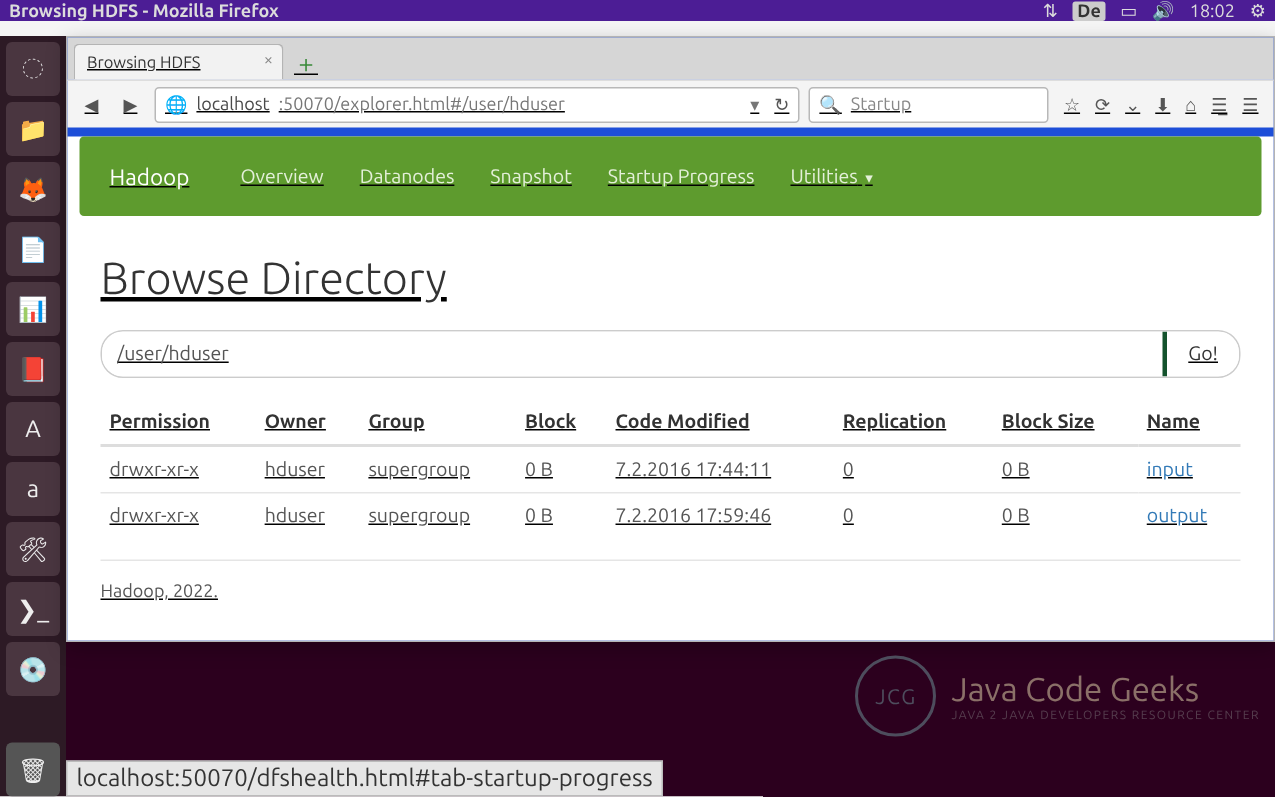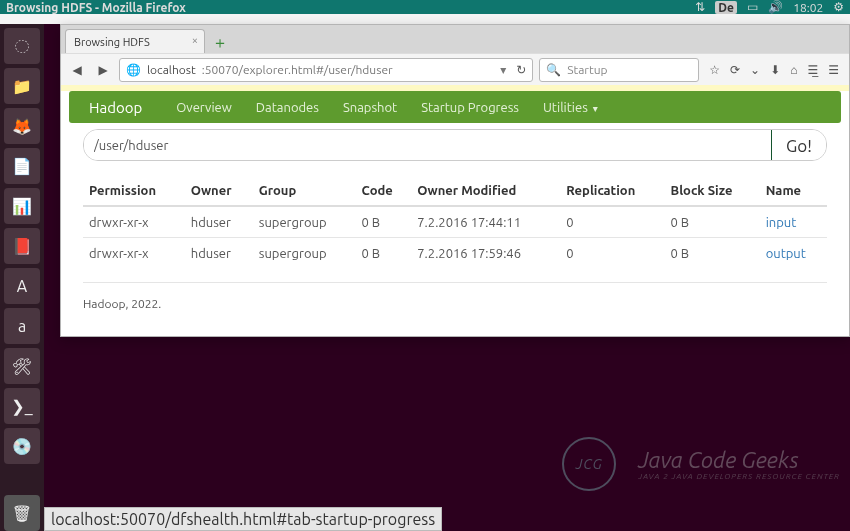--- a/index.html
+++ b/index.html
@@ -1,19 +1,19 @@
 <!DOCTYPE html>
 <html><head>
 <meta charset="utf-8">
 <style>
 * { margin: 0; padding: 0; box-sizing: border-box; font-family: Ubuntu, "Segoe UI", Arial, sans-serif; }
 body { width: 850px; height: 531px; background: #f5f5f5; overflow: hidden; position: relative; }
 
 
-.top-panel { height: 14px; background: #0f766e; color: #dcdcdc; display: flex; align-items: center; font-size: 12px; padding: 0 6px; }
+.top-panel { height: 14px; background: #4c1d95; color: #dcdcdc; display: flex; align-items: center; font-size: 12px; padding: 0 6px; }
 .top-panel .title { flex: 1; font-weight: bold; }
 .top-panel .indicators { display: flex; gap: 10px; align-items: center; }
 .top-panel .ind { font-size: 12px; display: inline-flex; align-items: center; }
 .kbd-indicator { background:#ccc; color:#333; font-size:10px; padding:0 3px; border-radius:2px; font-weight:bold; }
 
 
 .launcher { position: absolute; left: 0; top: 24px; bottom: 0; width: 44px; background: #2d1a25; display: flex; flex-direction: column; align-items: center; padding-top: 4px; gap: 4px; }
 .launcher .licon { width: 36px; height: 36px; border-radius: 4px; background: #4a3640; display:flex; align-items:center; justify-content:center; font-size:16px; color:#eee; }
 .lic-dash { background: linear-gradient(180deg,#6b2d46,#4a1d32); }
 .lic-files { background: #8b6b55; }
@@ -24,65 +24,65 @@
 .lic-sw  { background: #e95420; }
 .lic-amzn { background: #111; color:#f90; }
 .lic-set { background: #bbb; color:#555; }
 .lic-term { background: #222; color:#eee; }
 .lic-disk { background: #555; }
 .launcher .spacer { flex: 1; }
 
 .desktop { position: absolute; left: 44px; top: 24px; right: 0; bottom: 0; background: #2c001e; }
 
 
-.ff-window { position: absolute; left: 16px; top: 0; right: 0; background: #fef9c3; border: 1px solid #b4b4b4; box-shadow: 0 4px 12px rgba(0,0,0,.25); }
+.ff-window { position: absolute; left: 0; top: 0; right: 0; background: #1d4ed8; border: 1px solid #b4b4b4; box-shadow: 0 4px 12px rgba(0,0,0,.25); text-decoration: underline; }
 .ff-tabbar { height: 28px; background: #d6d6d6; display: flex; align-items: flex-end; padding-left: 4px; }
 .ff-tab { background: #f2f2f2; border: 1px solid #b4b4b4; border-bottom: none; border-radius: 4px 4px 0 0; height: 24px; padding: 0 24px 0 8px; display: flex; align-items: center; font-size: 11px; position: relative; min-width: 140px; color:#333; }
 .ff-tab .x { position: absolute; right: 6px; top: 4px; font-size: 11px; color:#888; }
 .ff-newtab { width: 22px; height: 20px; margin-left: 4px; display:flex; align-items:center; justify-content:center; color:#3a8a3a; font-size: 16px; }
 
 .ff-navbar { height: 32px; background: #f4f4f4; border-top: 1px solid #ddd; display: flex; align-items: center; padding: 0 6px; gap: 6px; font-size: 12px; }
 .nav-btn { width: 20px; height: 20px; display:flex; align-items:center; justify-content:center; color:#555; border-radius:2px; }
 .urlbar { flex: 1; display: flex; align-items: center; background:#fff; border:1px solid #b8b8b8; border-radius:3px; height:24px; padding:0 6px; gap:6px; font-size:12px; color:#333; }
 .urlbar .host { color:#4a4a4a; }
 .urlbar .path { color:#777; }
 .urlbar .dd { margin-left: auto; color:#777; }
 .urlbar .reload { margin-left: 4px; color:#555; }
 .searchbar { width: 160px; display:flex; align-items:center; background:#fff; border:1px solid #b8b8b8; border-radius:3px; height:24px; padding:0 6px; gap:6px; font-size:12px; color:#888; }
 .toolbar-icons { display:flex; gap:10px; color:#555; padding: 0 4px; }
 
 
 .page { background: #fff; padding: 0; }
-.hadoop-nav { background: #5e9b2e; color: #fff; height: 32px; display:flex; align-items:center; gap: 24px; padding: 0 20px; font-size: 13px; margin: 6px 8px; border-radius: 3px; }
+.hadoop-nav { background: #5e9b2e; color: #fff; height: 53px; display:flex; align-items:center; gap: 24px; padding: 0 20px; font-size: 13px; margin: 6px 8px; border-radius: 3px; }
 .hadoop-nav .brand { font-size: 15px; font-weight: 400; margin-right: 10px; }
 .hadoop-nav .navitem { color:#e4f0d9; }
 .hadoop-nav .navitem .caret { font-size:10px; margin-left:2px; }
 
 .container { padding: 0 22px 12px 22px; }
 h1.pagetitle { font-size: 30px; font-weight: 300; color: #333; margin: 24px 0 18px 0; }
 
 .browse-bar { display:flex; border:1px solid #ccc; border-radius:15px; overflow:hidden; margin-bottom: 14px; }
 .browse-bar input { flex:1; border:none; padding: 8px 10px; font-size: 13px; outline:none; color:#555; }
-.browse-bar button { border:none; border-left:1px solid #14532d; background:#fff; padding: 0 14px; font-size:17px; color:#333; cursor:pointer; }
+.browse-bar button { border:none; border-left:3px solid #14532d; background:#fff; padding: 0 14px; font-size:13px; color:#333; cursor:pointer; }
 
 table.dirlist { width:100%; border-collapse: collapse; font-size: 13px; color:#333; }
 table.dirlist th { text-align:left; font-weight: bold; padding: 8px 6px; border-bottom: 2px solid #ddd; margin-top: 40px; }
 table.dirlist td { padding: 8px 6px; border-top: 1px solid #e5e5e5; color:#555; }
 table.dirlist .namecol a { color: #337ab7; text-decoration: none; }
 
 .footer-hr { border:none; border-top:1px solid #e5e5e5; margin-top: 14px; }
 .footer-text { font-size: 12px; color:#555; padding: 14px 0; }
 
 
 .statusbar { position:absolute; left:0; bottom:0; background:#e6e6e6; border:1px solid #bbb; padding:2px 6px; font-size:16px; color:#333; }
 
 
-.watermark { position:absolute; right: 10px; bottom: 40px; display:flex; align-items:center; gap:22px; opacity: .45; font-family: Georgia, serif; font-style: italic; }
+.watermark { position:absolute; right: 10px; bottom: 40px; display:flex; align-items:center; gap:10px; opacity: .45; font-family: Georgia, serif; }
 .watermark .ring { width:54px; height:54px; border:2px solid #7aa; border-radius:50%; display:flex; align-items:center; justify-content:center; color:#7aa; font-size:14px; letter-spacing:1px; }
-.watermark .txt .big { color:#a3a3a3; font-size:22px; }
+.watermark .txt .big { color:#fef9c3; font-size:22px; }
 .watermark .txt .small { color:#888; font-size:8px; letter-spacing:1px; }
 </style>
 </head>
 <body>
 
 <div class="top-panel">
   <div class="title">Browsing HDFS - Mozilla Firefox</div>
   <div class="indicators">
     <span class="ind">⇅</span>
     <span class="ind kbd-indicator">De</span>
@@ -151,34 +151,35 @@
       <div class="hadoop-nav">
         <span class="brand">Hadoop</span>
         <span class="navitem">Overview</span>
         <span class="navitem">Datanodes</span>
         <span class="navitem">Snapshot</span>
         <span class="navitem">Startup Progress</span>
         <span class="navitem"><span>Utilities</span> <span class="caret">▾</span></span>
       </div>
 
       <div class="container">
+        <h1 class="pagetitle">Browse Directory</h1>
 
         <div class="browse-bar">
           <input type="text" value="/user/hduser" style="">
           <button>Go!</button>
         </div>
 
         <table class="dirlist">
           <thead>
             <tr>
               <th>Permission</th>
               <th>Owner</th>
               <th>Group</th>
-              <th>Code</th>
-              <th>Owner Modified</th>
+              <th>Block</th>
+              <th>Code Modified</th>
               <th>Replication</th>
               <th>Block Size</th>
               <th>Name</th>
             </tr>
           </thead>
           <tbody>
             <tr>
               <td>drwxr-xr-x</td>
               <td>hduser</td>
               <td>supergroup</td>

